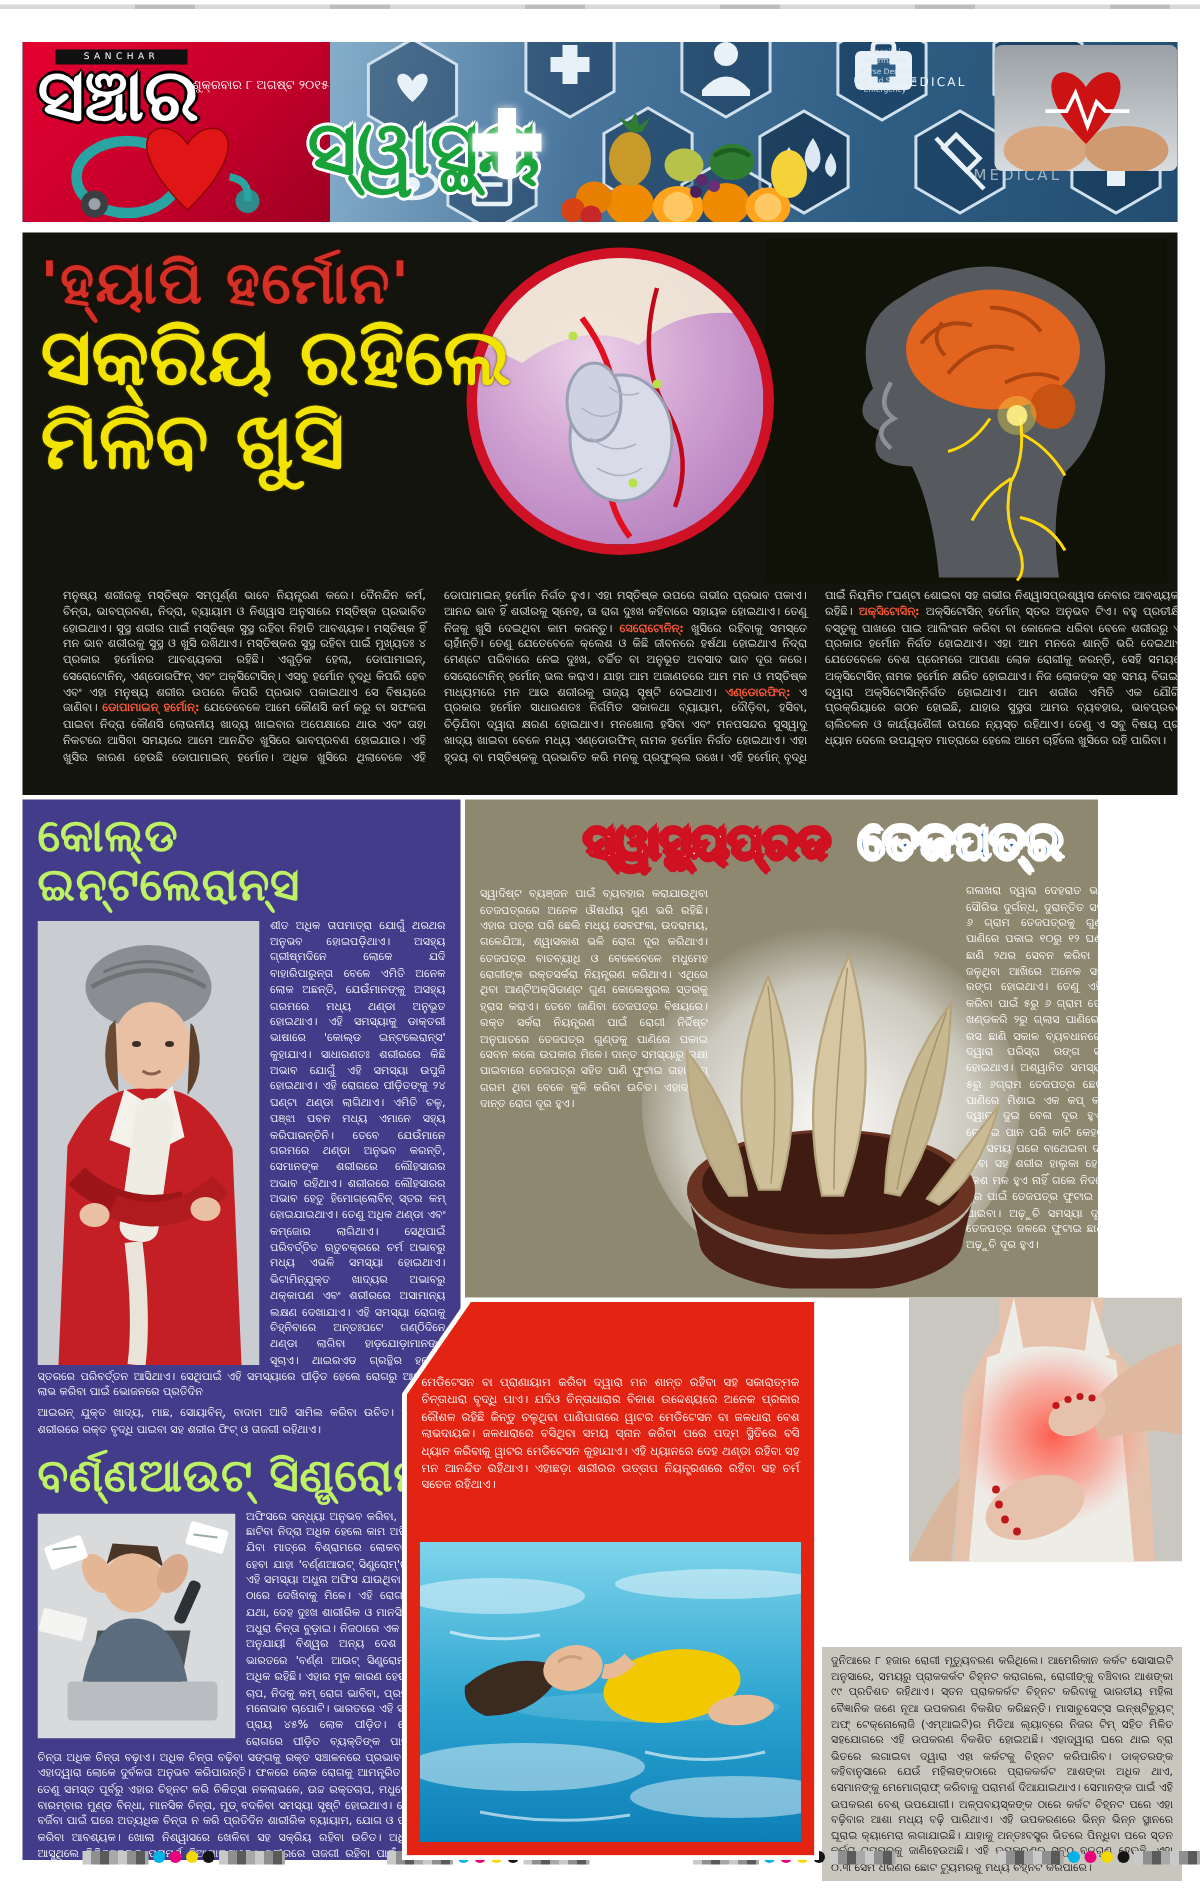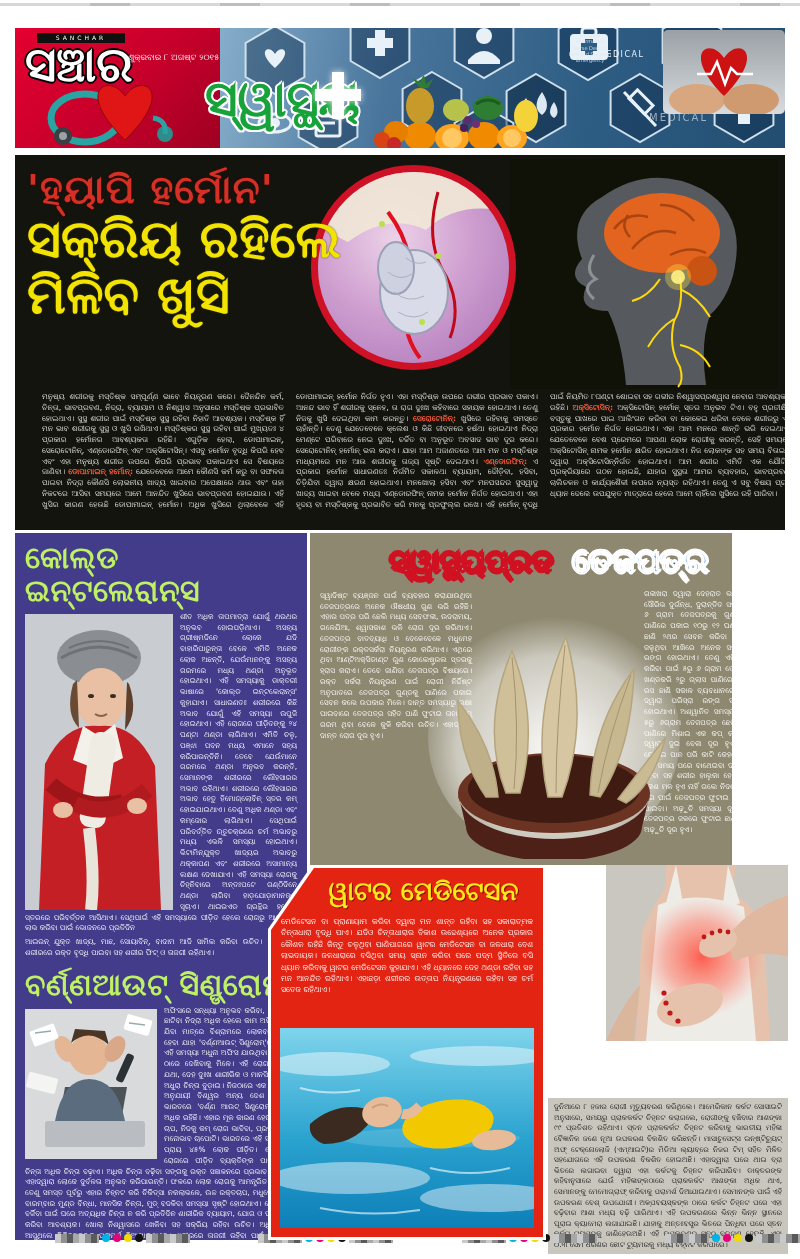--- a/index.html
+++ b/index.html
@@ -345,21 +345,20 @@
       <g stroke="#a4946e" stroke-width="1" fill="none">
         <path d="M84,60 Q92,130 86,192"></path>
           <path d="M137,48 Q128,130 128,196"></path>
           <path d="M203,78 Q180,140 170,196"></path>
       </g>
     </svg>
   </div>
 
   <div id="red-outer" class="abs">
     <div id="red-box">
-      <div id="water-h">ୱାଟର ମେଡିଟେସନ</div>
       <div id="water-body">ମେଡିଟେସନ ବା ପ୍ରାଣାୟାମ କରିବା ଦ୍ୱାରା ମନ ଶାନ୍ତ ରହିବା ସହ ସକାରାତ୍ମକ ଚିନ୍ତାଧାରା ବୃଦ୍ଧି ପାଏ। ଯଦିଓ ଚିନ୍ତାଧାରାର ବିକାଶ ଉଦ୍ଦେଶ୍ୟରେ ଅନେକ ପ୍ରକାର କୌଶଳ ରହିଛି କିନ୍ତୁ ଚଳୁଥିବା ପାଣିପାଗରେ ୱାଟର ମେଡିଟେସନ ବା ଜଳଧାରା ବେଶ ଲାଭଦାୟକ। ଜଳଧାରାରେ ବସିଥିବା ସମୟ ସ୍ନାନ କରିବା ପରେ ପଦ୍ମ ସ୍ଥିତିରେ ବସି ଧ୍ୟାନ କରିବାକୁ ୱାଟର ମେଡିଟେସନ କୁହାଯାଏ। ଏହି ଧ୍ୟାନରେ ଦେହ ଥଣ୍ଡା ରହିବା ସହ ମନ ଆନନ୍ଦିତ ରହିଥାଏ। ଏହାଛଡ଼ା ଶରୀରର ଉତ୍ତାପ ନିୟନ୍ତ୍ରଣରେ ରହିବା ସହ ଚର୍ମ ସତେଜ ରହିଥାଏ।</div>
       <svg id="water-fig" viewBox="0 0 254 200">
         <defs>
           <linearGradient id="wat" x1="0" y1="0" x2="0" y2="1">
             <stop offset="0%" stop-color="#7fd4ec"></stop>
               <stop offset="55%" stop-color="#2ba3cf"></stop>
               <stop offset="100%" stop-color="#0d7fb8"></stop>
           </linearGradient>
         </defs>
         <rect width="254" height="200" fill="url(#wat)"></rect>

